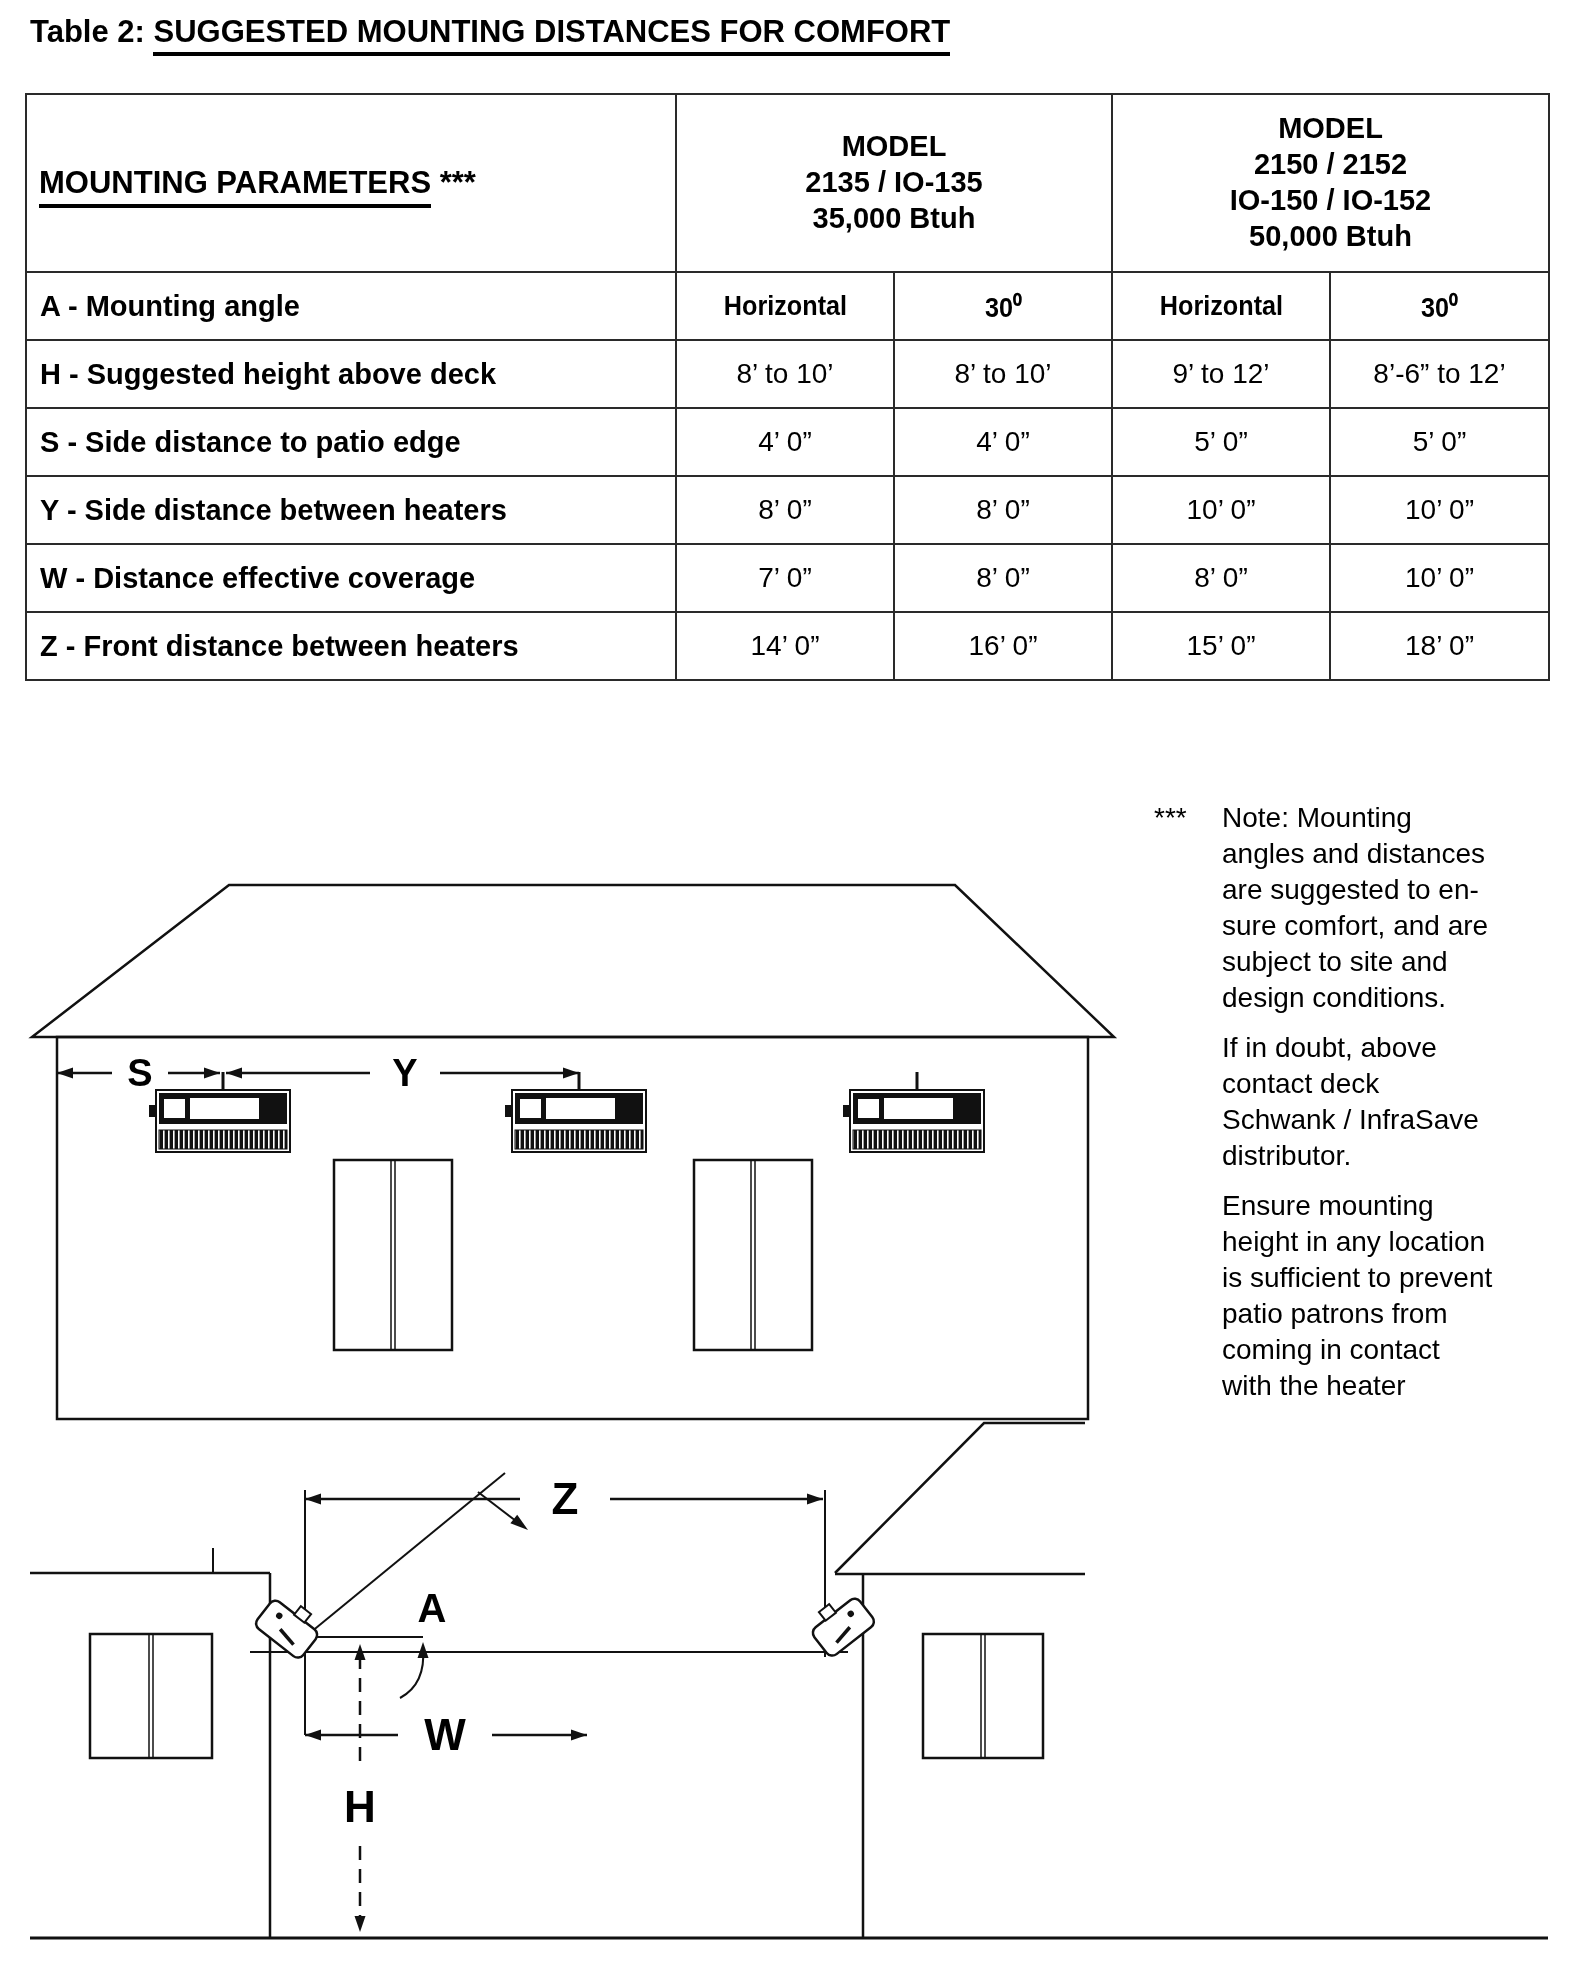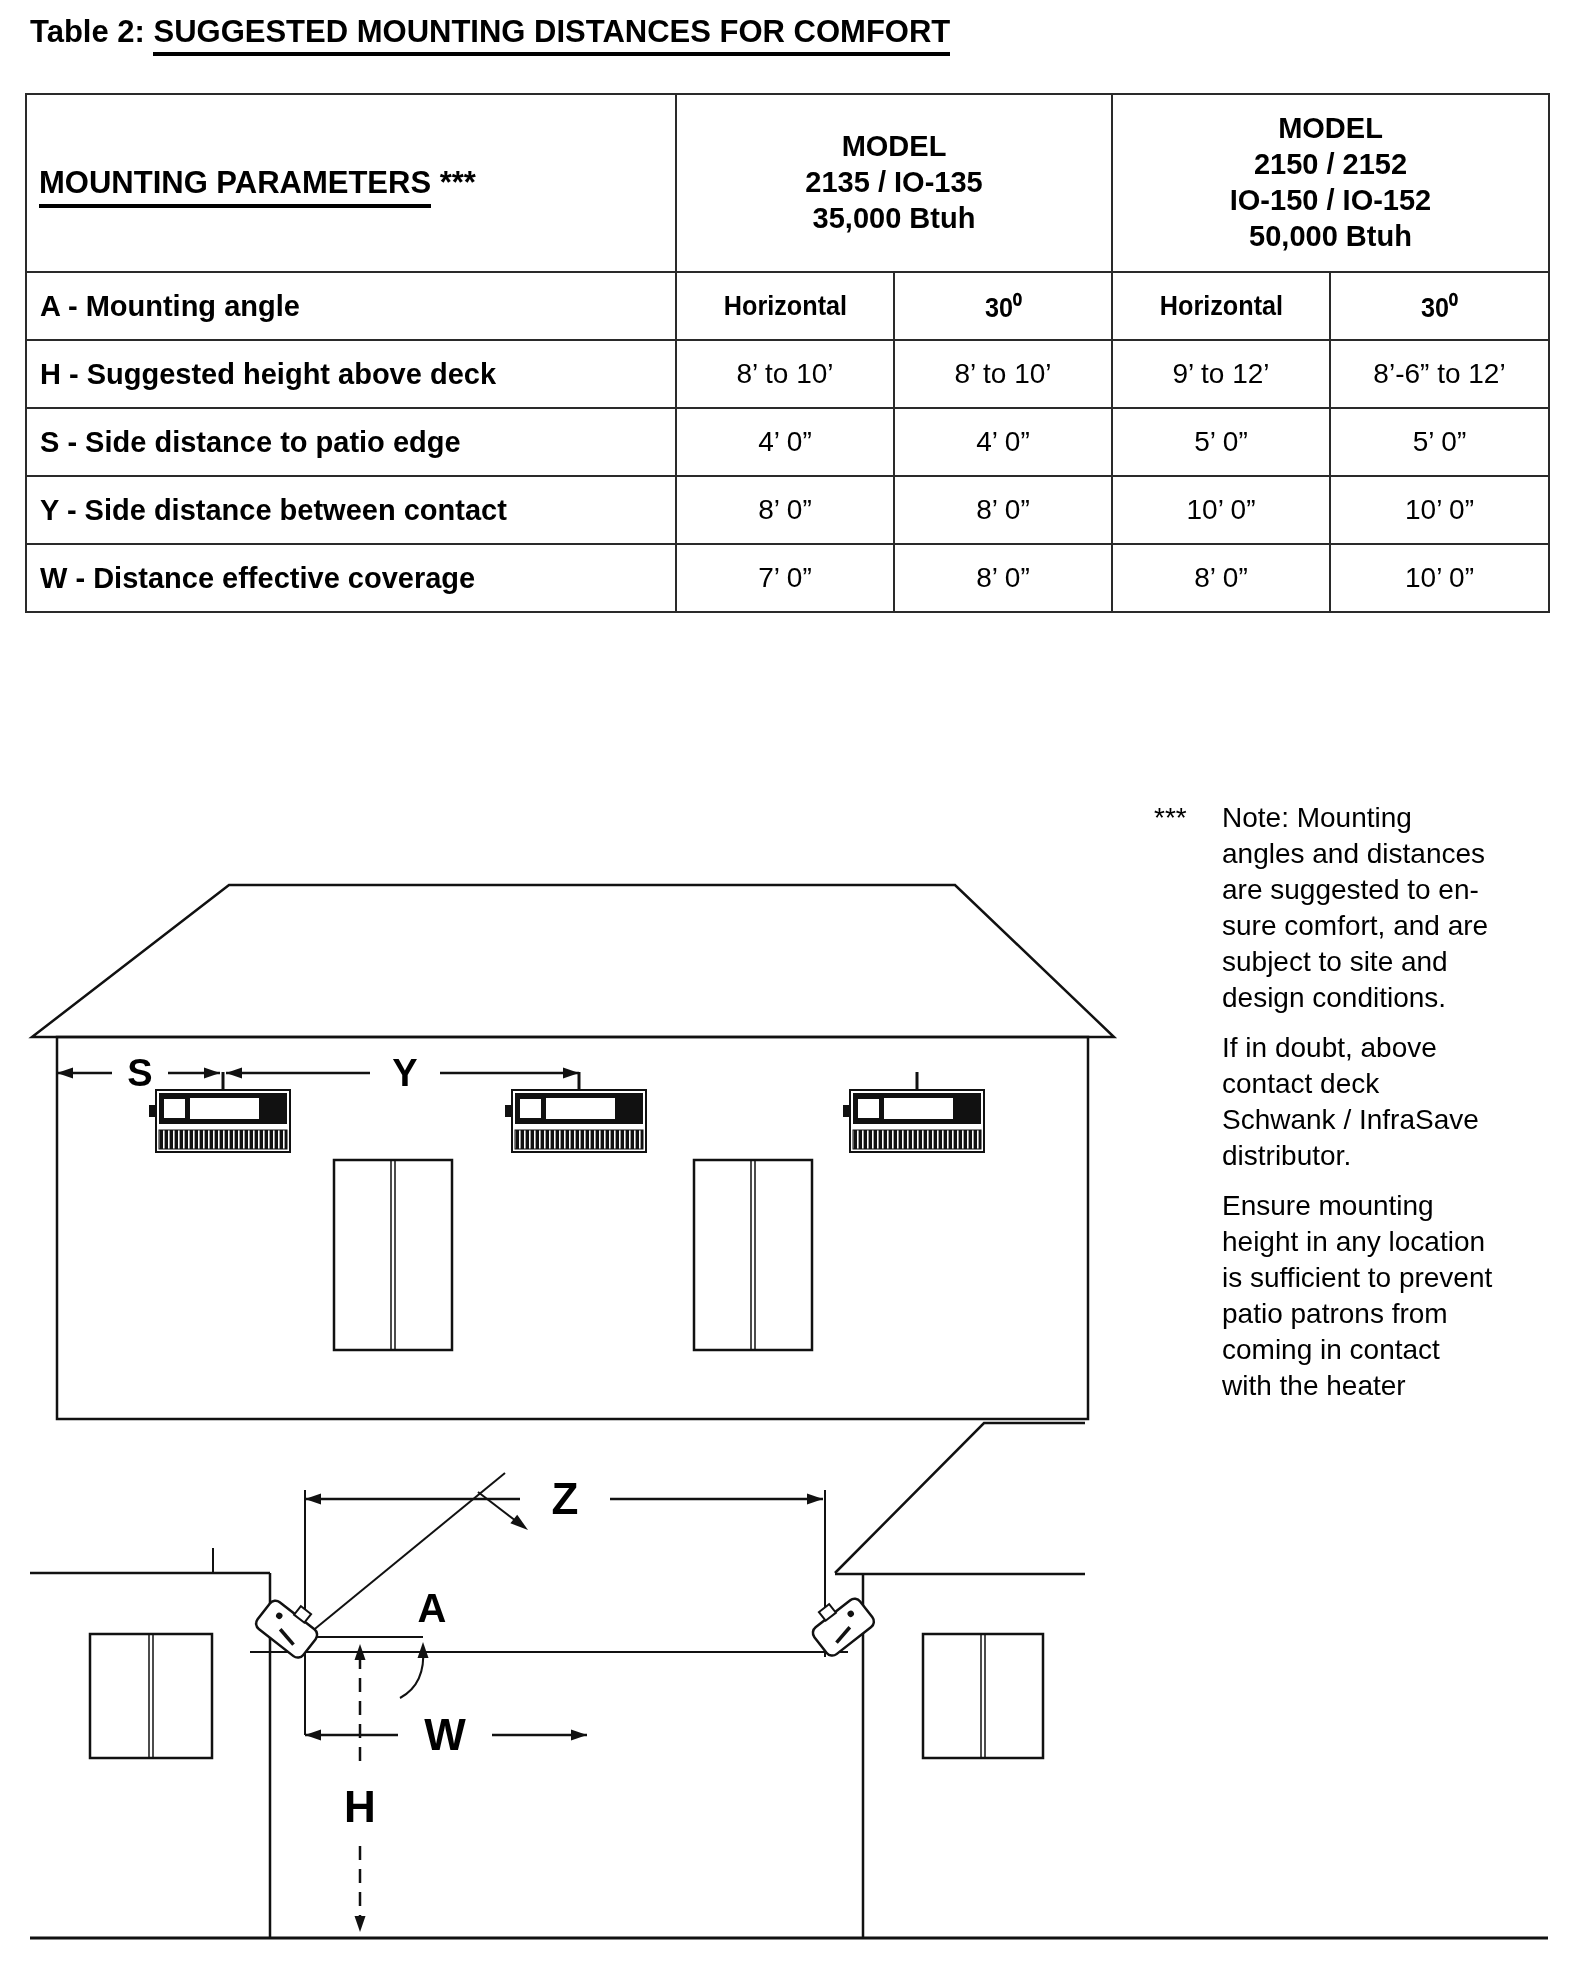--- a/index.html
+++ b/index.html
@@ -78,32 +78,39 @@
         <td class="val">8’-6” to 12’</td>
       </tr>
       <tr>
         <td class="lbl">S - Side distance to patio edge</td>
         <td class="val">4’ 0”</td>
         <td class="val">4’ 0”</td>
         <td class="val">5’ 0”</td>
         <td class="val">5’ 0”</td>
       </tr>
       <tr>
-        <td class="lbl">Y - Side distance between contact</td>
+        <td class="lbl">Y - Side distance between heaters</td>
         <td class="val">8’ 0”</td>
         <td class="val">8’ 0”</td>
         <td class="val">10’ 0”</td>
         <td class="val">10’ 0”</td>
       </tr>
       <tr>
         <td class="lbl">W - Distance effective coverage</td>
         <td class="val">7’ 0”</td>
         <td class="val">8’ 0”</td>
         <td class="val">8’ 0”</td>
         <td class="val">10’ 0”</td>
+      </tr>
+      <tr>
+        <td class="lbl">Z - Front distance between heaters</td>
+        <td class="val">14’ 0”</td>
+        <td class="val">16’ 0”</td>
+        <td class="val">15’ 0”</td>
+        <td class="val">18’ 0”</td>
       </tr>
     </tbody>
   </table>
 
 
   <div class="note">
     <div class="p">
       <span class="marker">***</span>
       <div>Note:  Mounting</div>
       <div>angles and distances</div>

